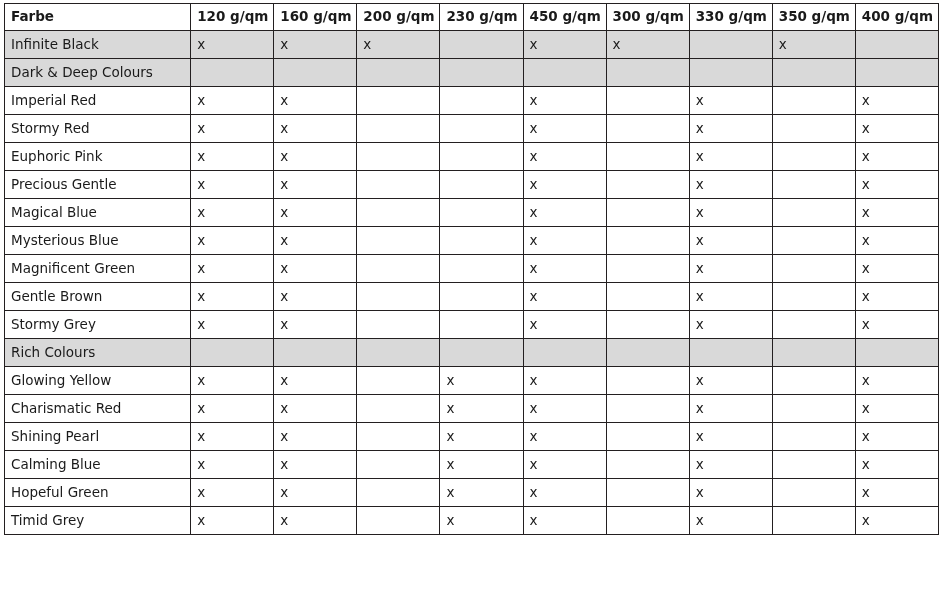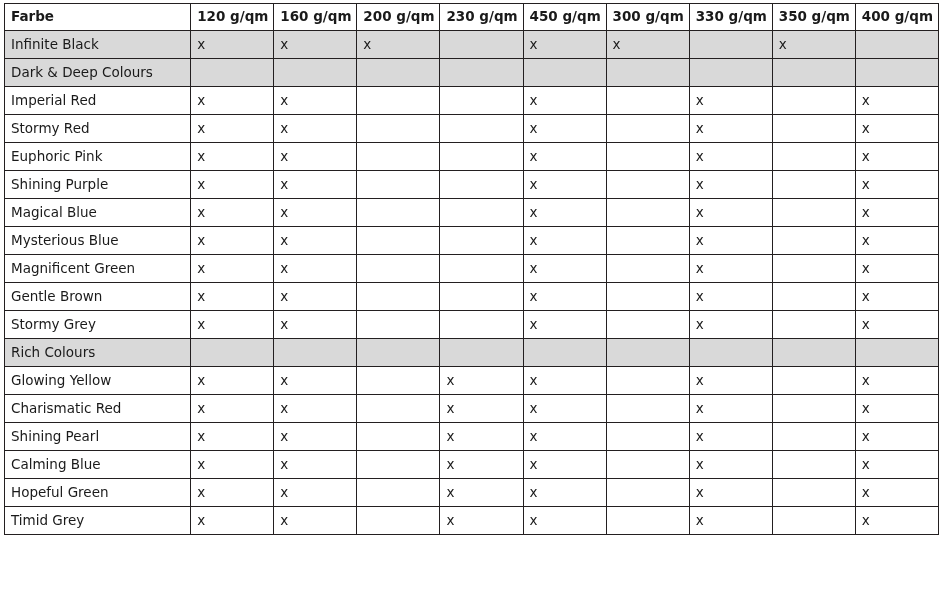--- a/index.html
+++ b/index.html
@@ -150,21 +150,21 @@
           <td class="mark">x</td>
           <td class="mark"></td>
           <td class="mark"></td>
           <td class="mark">x</td>
           <td class="mark"></td>
           <td class="mark">x</td>
           <td class="mark"></td>
           <td class="mark">x</td>
         </tr>
         <tr class="item">
-          <td class="label-cell">Shining Purple</td>
+          <td class="label-cell">Precious Gentle</td>
           <td class="mark">x</td>
           <td class="mark">x</td>
           <td class="mark"></td>
           <td class="mark"></td>
           <td class="mark">x</td>
           <td class="mark"></td>
           <td class="mark">x</td>
           <td class="mark"></td>
           <td class="mark">x</td>
         </tr>

